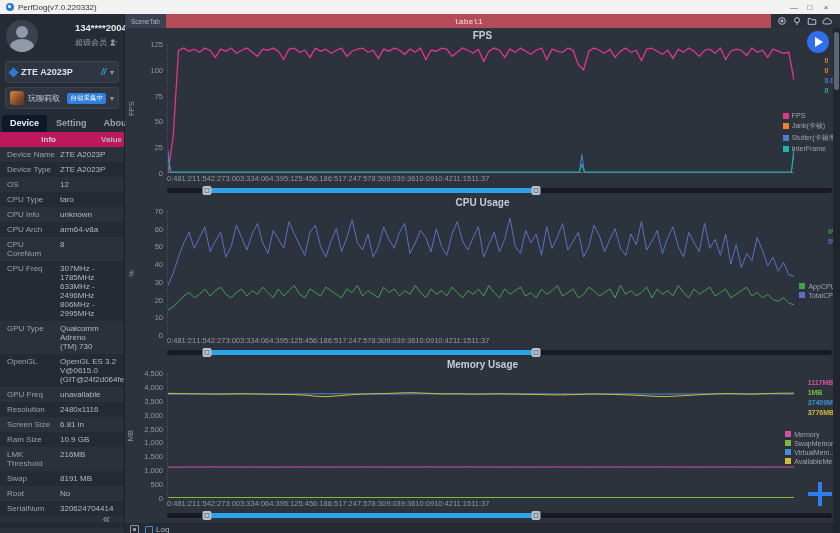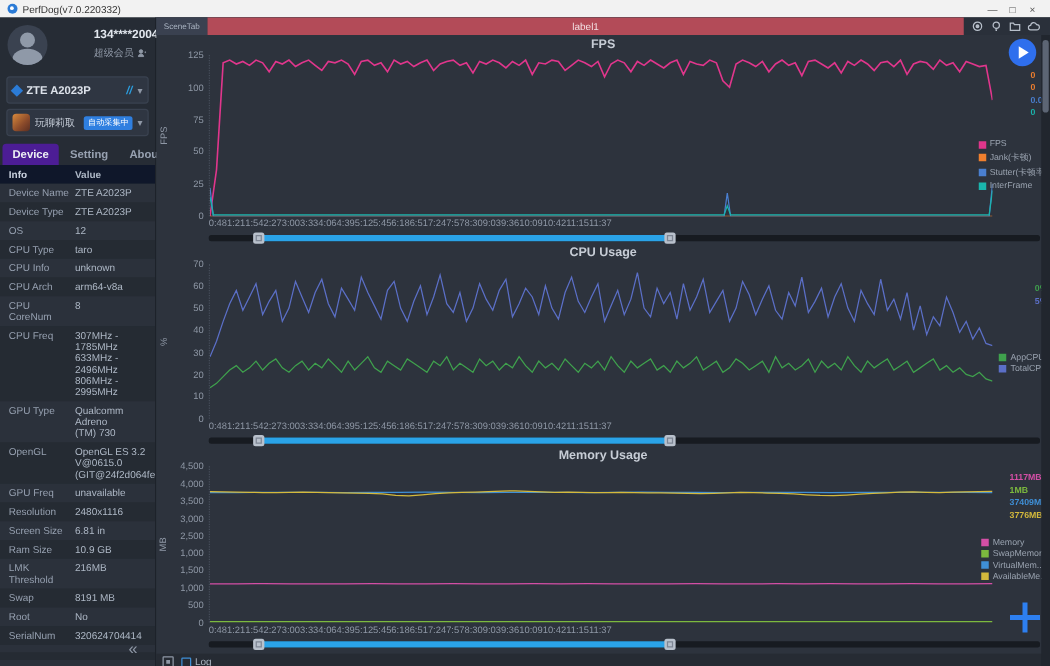--- a/index.html
+++ b/index.html
@@ -48,41 +48,41 @@
   .caret { color:#8f98a6; font-size:8px; }
   .app-ic { width:14px; height:14px; border-radius:3px; flex:none;
     background:linear-gradient(135deg,#d98a3c,#8a4a2a 60%,#5a2e22); }
   .app-name { font-size:8px; color:#c6cdd8; flex:1; white-space:nowrap; overflow:hidden;}
   .badge { background:#2f7fe0; color:#fff; font-size:6.5px; padding:1px 3px; border-radius:2px;
     white-space:nowrap; }
 
   .tabs { display:flex; margin-top:6px; padding:0 2px; gap:1px; }
   .tab { font-size:9px; font-weight:bold; color:#98a2b2; padding:3px 8px 4px 8px;
     border-radius:3px 3px 0 0; cursor:pointer; }
-  .tab.active { background:#4c1d95; color:#eef1f5; }
+  .tab.active { background:#0f172a; color:#eef1f5; }
 
   .dev-table { flex:1; overflow:hidden; display:flex; flex-direction:column; font-size:8px;
     background:#262c35;}
   .trow { display:flex; }
-  .trow.head { background:#0f172a; color:#cbd3df; font-weight:bold; }
+  .trow.head { background:#be185d; color:#cbd3df; font-weight:bold;text-align:right; }
   .trow:nth-child(even):not(.head) { background:#2b313b; }
   .trow:nth-child(odd):not(.head) { background:#252b33; }
   .tc1 { width:58px; padding:3px 2px 3px 7px; color:#96a0b0; flex:none;}
   .trow.head .tc1 { color:#cbd3df; }
   .tc2 { flex:1; padding:3px 2px 3px 2px; color:#aeb8c6; white-space:pre-line; }
   .tfill { flex:1; background:#262c35; }
   .collapse { position:absolute; bottom:12px; right:14px; color:#8f98a6; font-size:13px;
     cursor:pointer; line-height:10px;}
 
   
   .topstrip { height:14px; display:flex; align-items:stretch; background:#2a303a; flex:none; }
   .scene-tab { background:#3a4150; color:#aab4c2; font-size:6.5px; display:flex; align-items:center;
     padding:0 6px; cursor:pointer; }
   .label-bar { flex:1; background:#b34b58; color:#f2dfe2; font-size:8px; display:flex;
-    align-items:center; justify-content:center; cursor:pointer; }
+    align-items:center; justify-content:center; cursor:pointer;font-family:Liberation Mono, monospace; }
   .strip-icons { display:flex; align-items:center; gap:5px; padding:0 8px 0 6px; }
   .strip-icons svg { width:10px; height:10px; stroke:#b7bfca; fill:none; stroke-width:1.2;
     cursor:pointer; }
 
   
   .charts { flex:1; display:flex; flex-direction:column; padding-top:2px; }
   .chart { display:flex; flex-direction:column; position:relative; }
   .chart.fps { height:167px; } .chart.cpu { height:162px; } .chart.mem { height:163px; }
   .c-title { text-align:center; font-size:10px; font-weight:bold; color:#c7cdd6; height:14px;
     flex:none; }

